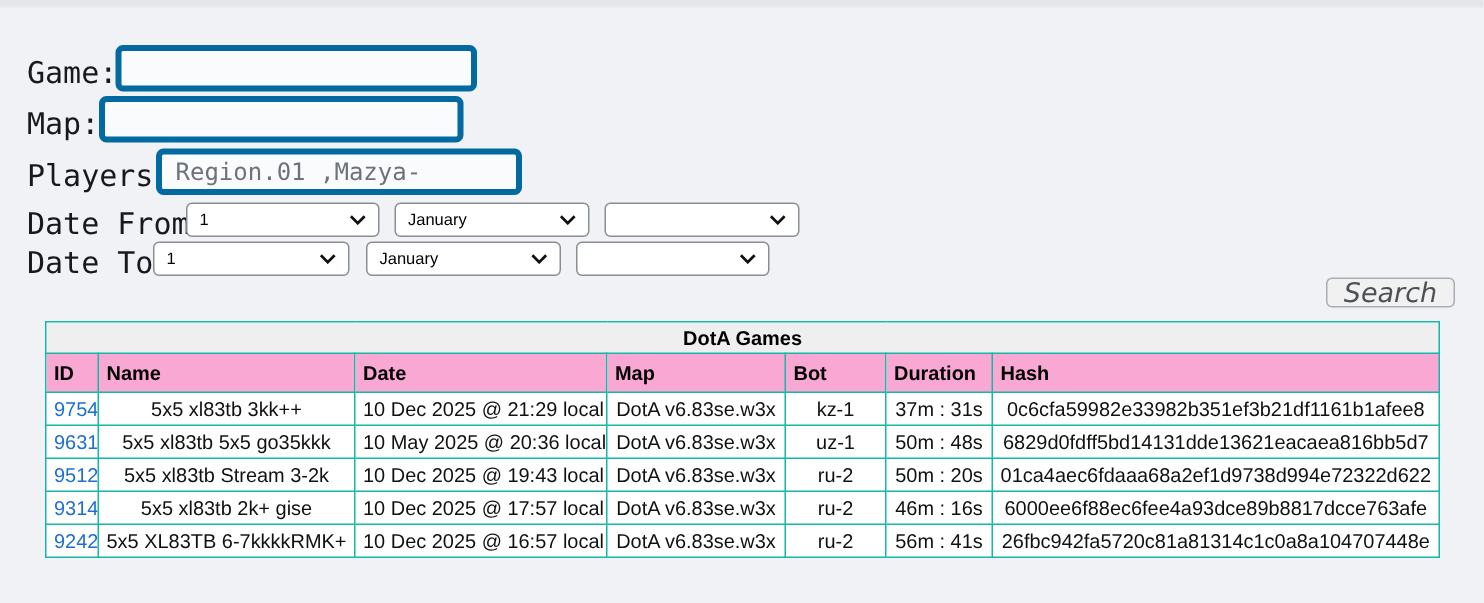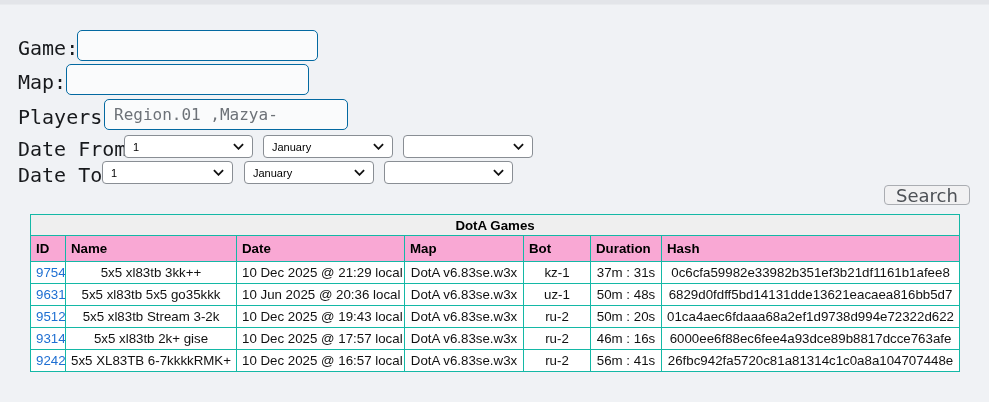--- a/index.html
+++ b/index.html
@@ -15,21 +15,21 @@
     background: #e3e5e9; border-bottom: 1px solid #e9ebee;
   }
   .lbl {
     position: absolute;
     font-family: "DejaVu Sans Mono", monospace;
     font-size: 20px; color: #17191c; white-space: nowrap;
   }
   .txt {
     position: absolute;
     background: #fafbfc;
-    border: 1px solid #0369a1;
+    border: 4px solid #0369a1;
     border-radius: 5px;
     font-family: "DejaVu Sans Mono", monospace;
     font-size: 16px; color: #6d7278;
     padding: 0 9px; outline: none; width: 100%; height: 100%;
   }
   .txt-wrap { position: absolute; }
   .txt-wrap input { position: static; }
   .sel {
     position: absolute;
     background: #ffffff;
@@ -45,20 +45,21 @@
   .btn {
     position: absolute; left: 884px; top: 185px; width: 86px; height: 20px;
     background: #f1f1f2;
     border: 1px solid #aaadb2;
     border-radius: 4px;
     color: #4d5156;
     font-family: "DejaVu Sans", sans-serif;
     font-size: 18px;
     display: flex; align-items: center; justify-content: center;
     cursor: pointer;
+    font-style: italic;
   }
   table.games {
     position: absolute; left: 30px; top: 214px; width: 929px;
     border-collapse: collapse; table-layout: fixed;
     font-family: "Liberation Sans", sans-serif;
     font-size: 13.3px;
     background: #ffffff;
     border: 1px solid #757779;
   }
   table.games th, table.games td {
@@ -181,21 +182,21 @@
       <td class="c">5x5 xl83tb 3kk++</td>
       <td class="l">10 Dec 2025 @ 21:29 local</td>
       <td class="c">DotA v6.83se.w3x</td>
       <td class="c">kz-1</td>
       <td class="c">37m : 31s</td>
       <td class="c">0c6cfa59982e33982b351ef3b21df1161b1afee8</td>
     </tr>
     <tr class="datarow">
       <td class="c"><a class="idlink">96311</a></td>
       <td class="c">5x5 xl83tb 5x5 go35kkk</td>
-      <td class="l">10 Jun 2025 @ 20:36 local</td>
+      <td class="l">10 May 2025 @ 20:36 local</td>
       <td class="c">DotA v6.83se.w3x</td>
       <td class="c">uz-1</td>
       <td class="c">50m : 48s</td>
       <td class="c">6829d0fdff5bd14131dde13621eacaea816bb5d7</td>
     </tr>
     <tr class="datarow">
       <td class="c"><a class="idlink">95125</a></td>
       <td class="c">5x5 xl83tb Stream 3-2k</td>
       <td class="l">10 Dec 2025 @ 19:43 local</td>
       <td class="c">DotA v6.83se.w3x</td>

